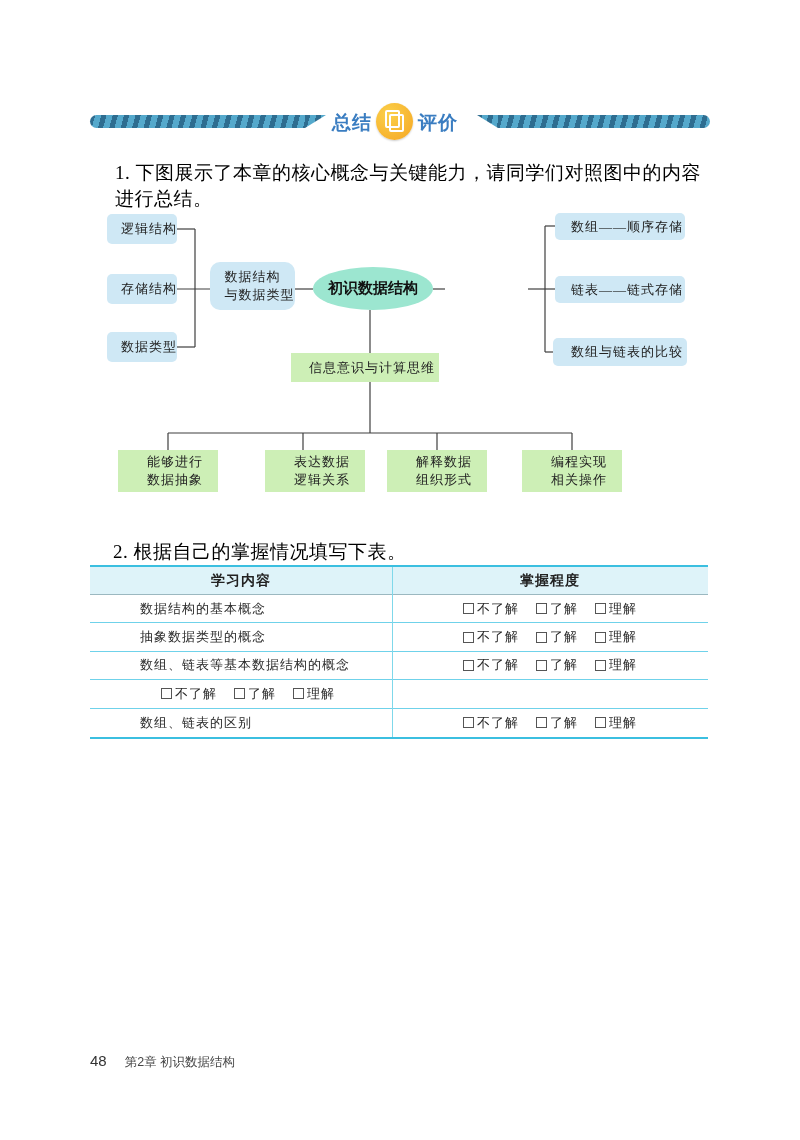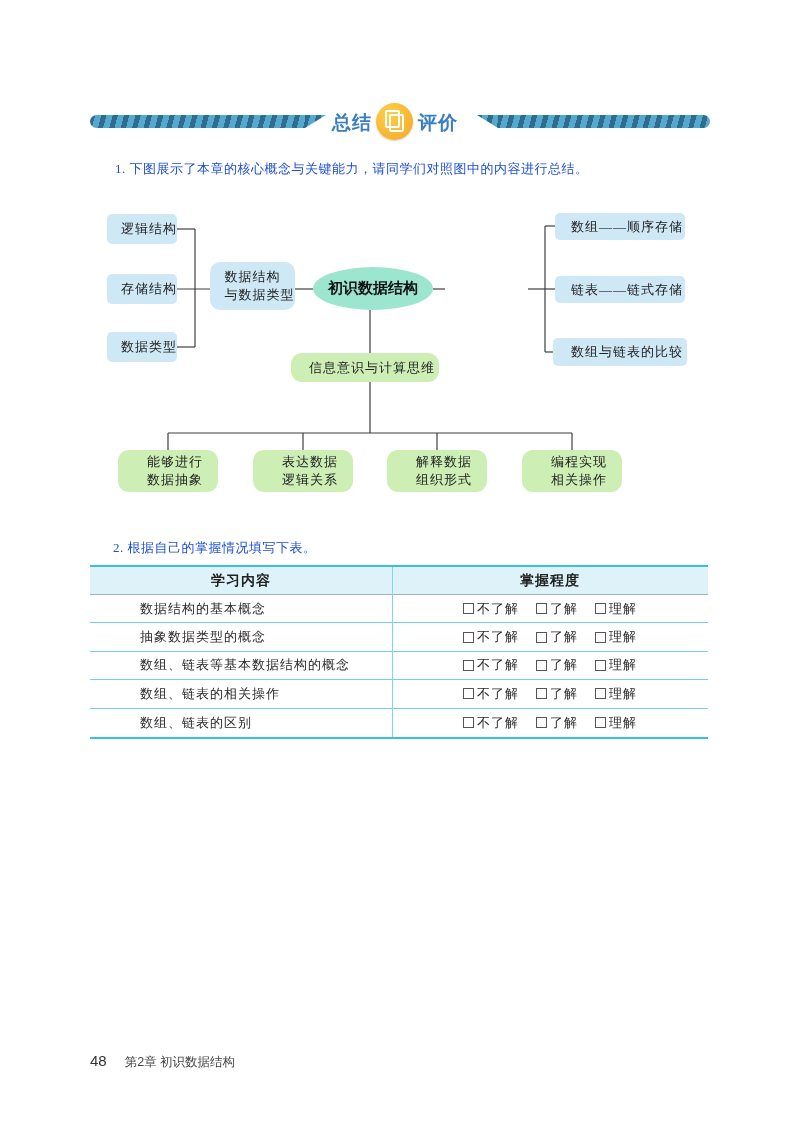--- a/index.html
+++ b/index.html
@@ -30,50 +30,50 @@
     position:absolute; left:376px; top:103px; width:37px; height:37px; border-radius:50%;
     background:radial-gradient(circle at 35% 30%,#fbd04a,#f5a623);
     box-shadow:0 1px 2px rgba(0,0,0,.2);
   }
   .banner-icon .doc1, .banner-icon .doc2 {
     position:absolute; border:2px solid #ffffff; border-radius:2px; background:transparent;
   }
   .banner-icon .doc1 { left:9px;  top:7px;  width:15px; height:18px; }
   .banner-icon .doc2 { left:13px; top:11px; width:15px; height:18px; }
   
-  .instr { position:absolute; font-size:13px; color:#1d4ed8; letter-spacing:0.5px; }
+  .instr { position:absolute; font-size:19px; color:#000000; letter-spacing:0.5px; }
   .instr-1 { left:115px; top:160px; width:600px; }
   .instr-2 { left:113px; top:539px; width:600px; }
   
   .dg-svg { position:absolute; left:85px; top:195px; }
   .box {
     position:absolute; display:flex; align-items:center; justify-content:center;
     text-align:left; white-space:pre-line; font-size:13px; line-height:1.35;
     color:#222; letter-spacing:1px;padding-left:14px;
   }
   .box-blue  { background:#cfe8f5; border-radius:5px; }
   .box-blue-big { background:#cfe8f5; border-radius:10px; }
-  .box-green { background:#cdefb6; border-radius:11px; }
+  .box-green { background:#cdefb6; border-radius:0; }
   .dg-ellipse {
     position:absolute; left:313px; top:267px; width:120px; height:43px; border-radius:50%;
     background:#9ce6d0; display:flex; align-items:center; justify-content:center;
     font-family:"Liberation Sans","DejaVu Sans",sans-serif;
     font-size:15px; font-weight:bold; color:#111;
   }
   .b-logic   { left:107px; top:214px; width:70px;  height:30px; }
   .b-storage { left:107px; top:274px; width:70px;  height:30px; }
   .b-dtype   { left:107px; top:332px; width:70px;  height:30px; }
   .b-dst     { left:210px; top:262px; width:85px;  height:48px; }
   .b-al      { left:445px; top:264px; width:83px;  height:50px; }
   .b-r1      { left:555px; top:213px; width:130px; height:27px; }
   .b-r2      { left:555px; top:276px; width:130px; height:27px; }
   .b-r3      { left:553px; top:338px; width:134px; height:28px; }
   .b-info    { left:291px; top:353px; width:148px; height:29px; }
   .b-c1      { left:118px; top:450px; width:100px; height:42px; }
-  .b-c2      { left:253px; top:450px; width:100px; height:42px; }
+  .b-c2      { left:265px; top:450px; width:100px; height:42px; }
   .b-c3      { left:387px; top:450px; width:100px; height:42px; }
   .b-c4      { left:522px; top:450px; width:100px; height:42px; }
   
   .tbl {
     position:absolute; left:90px; top:565px; width:618px;
     border-top:2px solid #3bbfe0; border-bottom:2px solid #3bbfe0;
   }
   .tbl-divider { position:absolute; left:302px; top:0; bottom:0; width:1px; background:#7fd8ea; }
   .tbl-header {
     display:flex; height:28px; background:#def3f9; border-bottom:1px solid #9bb8c0;
@@ -215,21 +215,20 @@
             <span>了解</span>
           </span>
         <span class="opt">
             <span class="cbx"></span>
             <span>理解</span>
           </span>
       </div>
     </div>
 
     <div class="tbl-row">
-      <div class="cell-label">数组、链表的相关操作</div>
       <div class="cell-opts">
         <span class="opt">
             <span class="cbx"></span>
             <span>不了解</span>
           </span>
         <span class="opt">
             <span class="cbx"></span>
             <span>了解</span>
           </span>
         <span class="opt">

